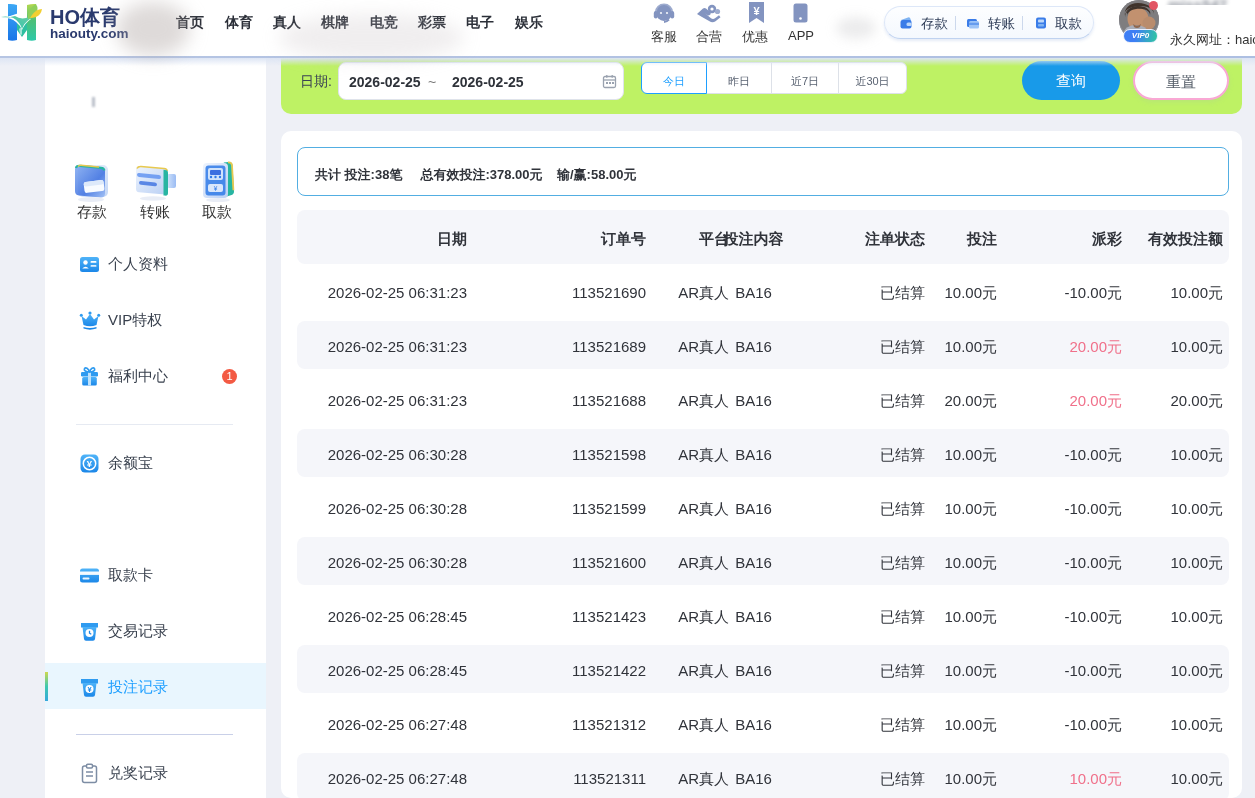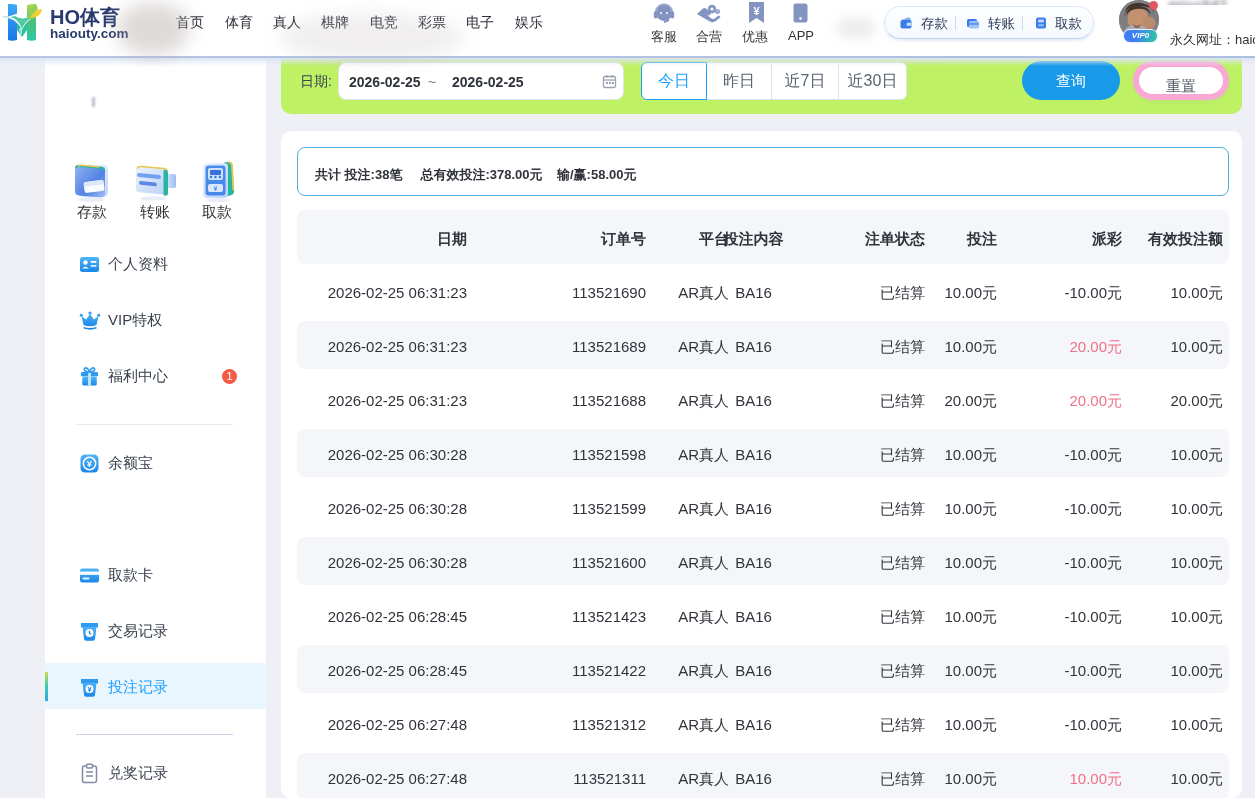--- a/index.html
+++ b/index.html
@@ -4,21 +4,21 @@
 <style>
 * { margin:0; padding:0; box-sizing:border-box; }
 html,body { width:1255px; height:798px; overflow:hidden; font-family:"Liberation Sans", sans-serif; background:#eef0f6; position:relative; }
 
 #header { position:absolute; left:0; top:0; width:1255px; height:56px; background:#fff; z-index:5; }
 #hline { position:absolute; left:0; top:56px; width:1255px; height:2px; background:linear-gradient(90deg,#b6c5e3,#adbfe2); z-index:6; }
 #hfade { position:absolute; left:0; top:58px; width:1255px; height:8px; background:linear-gradient(#dde5f4,rgba(255,255,255,0)); z-index:6; }
 .smudge { position:absolute; border-radius:50%; filter:blur(9px); z-index:7; }
 .logotxt { position:absolute; left:50px; top:4px; font-size:20px; font-weight:bold; color:#2a3a6e; }
 .logosub { position:absolute; left:50px; top:26px; font-size:13.5px; font-weight:bold; color:#2a3a6e; }
-.nav { position:absolute; top:14px; font-size:14px; color:#2b2f38; }
+.nav { position:absolute; top:14px; font-size:14px; color:#2b2f38;font-weight:bold; }
 .hicon { position:absolute; top:5px; }
 .hlabel { position:absolute; top:28px; font-size:13px; color:#333; width:44px; text-align:center; }
 #pill { position:absolute; left:884px; top:6px; width:210px; height:33px; border:1px solid #dde7f8; border-bottom-color:#bfd2f0; border-radius:17px; background:linear-gradient(#fdfeff,#f4f8fe); box-shadow:0 2px 3px rgba(165,185,225,.28); }
 .pilltxt { position:absolute; top:8px; font-size:13.5px; color:#2c3a55; white-space:nowrap; }
 .pilldiv { position:absolute; top:9px; width:1px; height:14px; background:#ccd8ec; }
 .pillicon { position:absolute; top:9px; }
 
 #avatar { position:absolute; left:1119px; top:0px; width:40px; height:40px; border-radius:50%; overflow:hidden; background:#8d8d95; }
 #reddot { position:absolute; left:1149px; top:1px; width:9px; height:9px; border-radius:50%; background:#e25563; }
 #vipbadge { position:absolute; left:1123px; top:29px; width:35px; height:14px; border-radius:7px; background:linear-gradient(100deg,#3d7ef5 35%,#2fc8a0); border:1px solid #e8eefc; color:#fff; font-size:8px; font-style:italic; font-weight:bold; text-align:center; line-height:12px; }
@@ -34,23 +34,23 @@
 .mi svg { position:absolute; left:34px; top:18px; }
 .divider { position:absolute; left:31px; width:157px; height:1px; background:#e6eaf2; }
 #activebar { position:absolute; left:0px; top:606px; width:221px; height:46px; background:#e9f6fe; }
 #activeaccent { position:absolute; left:0px; top:615px; width:3px; height:29px; background:linear-gradient(#cfd84e,#3ec8b0,#35a8dc); }
 #sblur { position:absolute; left:48px; top:12px; width:130px; height:32px; background:#fff; }
 #sdot { position:absolute; left:47px; top:40px; width:3px; height:10px; background:#b9bec8; filter:blur(1px); }
 
 #fcard { position:absolute; left:281px; top:57px; width:961px; height:57px; background:#bef264; border-radius:0 0 10px 10px; }
 #datebox { position:absolute; left:57px; top:5px; width:286px; height:38px; border:1px solid #dfe3ea; border-radius:8px; background:#fff; }
 .datetxt { position:absolute; top:11px; font-size:14px; font-weight:bold; color:#2f333a; }
-.qg { position:absolute; top:5px; height:38px; border:1px solid #dde1e8; background:#fff; font-size:16px; color:#5a6372; text-align:center; line-height:36px; }
+.qg { position:absolute; top:5px; height:32px; border:1px solid #dde1e8; background:#fff; font-size:11px; color:#5a6372; text-align:center; line-height:36px; }
 #btn-cx { position:absolute; left:741px; top:4px; width:98px; height:39px; border-radius:19.5px; background:#189ae9; color:#fff; font-size:15px; text-align:center; line-height:39px; }
-#btn-cz { position:absolute; left:852px; top:4px; width:96px; height:39px; border-radius:19.5px; background:#fff; border:6px solid #f9a8d4; color:#525b66; font-size:15px; text-align:center; line-height:37px; box-shadow:0 2px 5px rgba(160,175,205,.18); }
+#btn-cz { position:absolute; left:852px; top:4px; width:96px; height:39px; border-radius:19.5px; background:#fff; border:2px solid #f9a8d4; color:#525b66; font-size:15px; text-align:center; line-height:37px; box-shadow:0 2px 5px rgba(160,175,205,.18); }
 
 #mcard { position:absolute; left:281px; top:131px; width:961px; height:667px; background:#fff; border-radius:10px; }
 #sumbox { position:absolute; left:16px; top:16px; width:932px; height:49px; border:1px solid #52aee2; border-radius:8px; }
 #sumtxt { position:absolute; left:17px; top:18px; font-size:13px; font-weight:bold; color:#30333a; }
 #tbl { position:absolute; left:16px; top:79px; width:932px; }
 .trow { position:absolute; left:0; width:932px; height:54px; }
 .band { position:absolute; left:0; top:3px; width:932px; height:48px; background:#f5f6fa; border-radius:8px; }
 .hband { position:absolute; left:0; top:0; width:932px; height:54px; background:#f5f6fa; border-radius:8px; }
 .c { position:absolute; top:20px; font-size:15px; color:#30333a; text-align:right; }
 .hc { font-weight:bold; font-size:15px; top:20px; }

